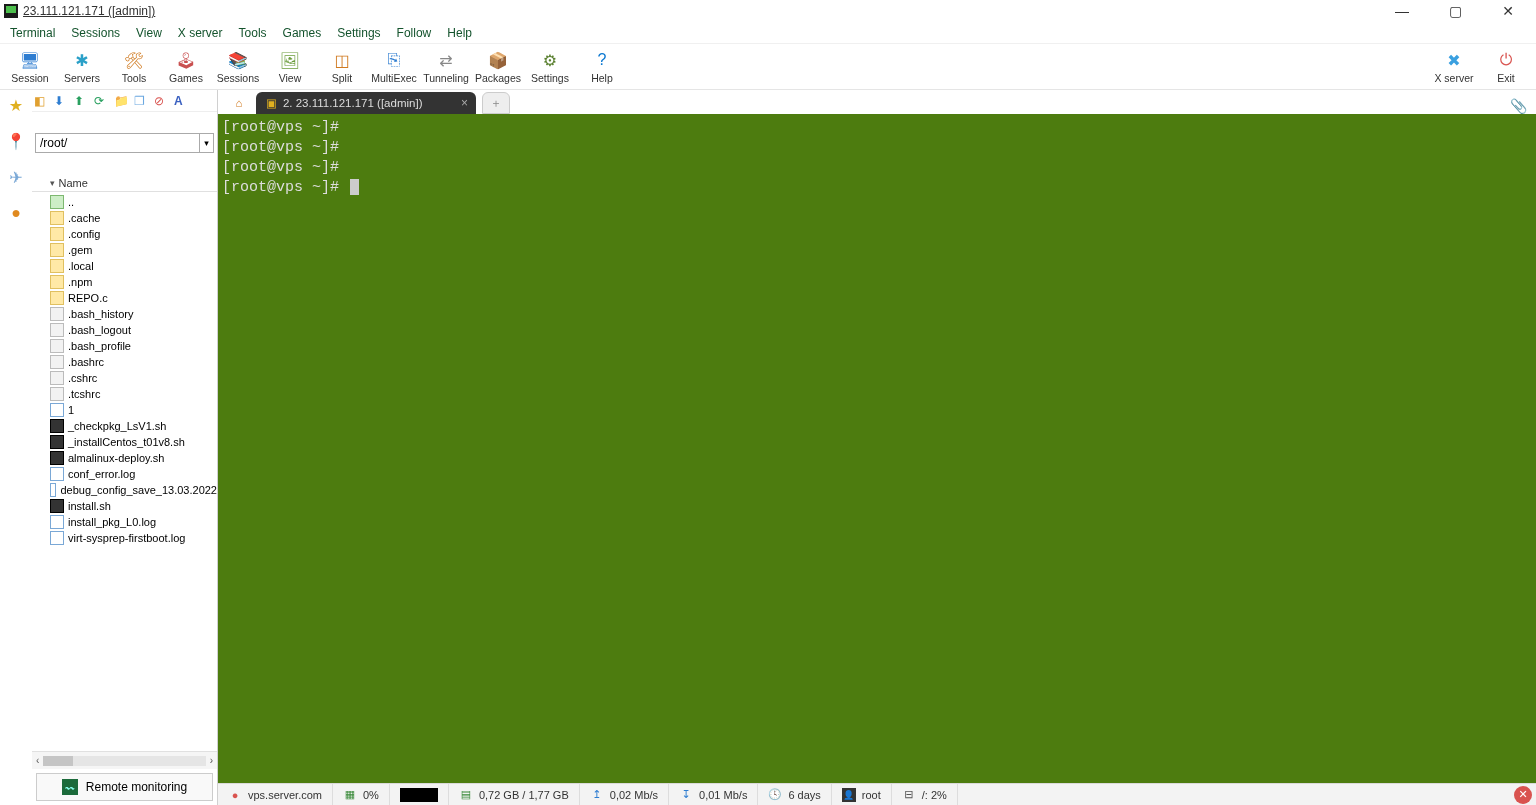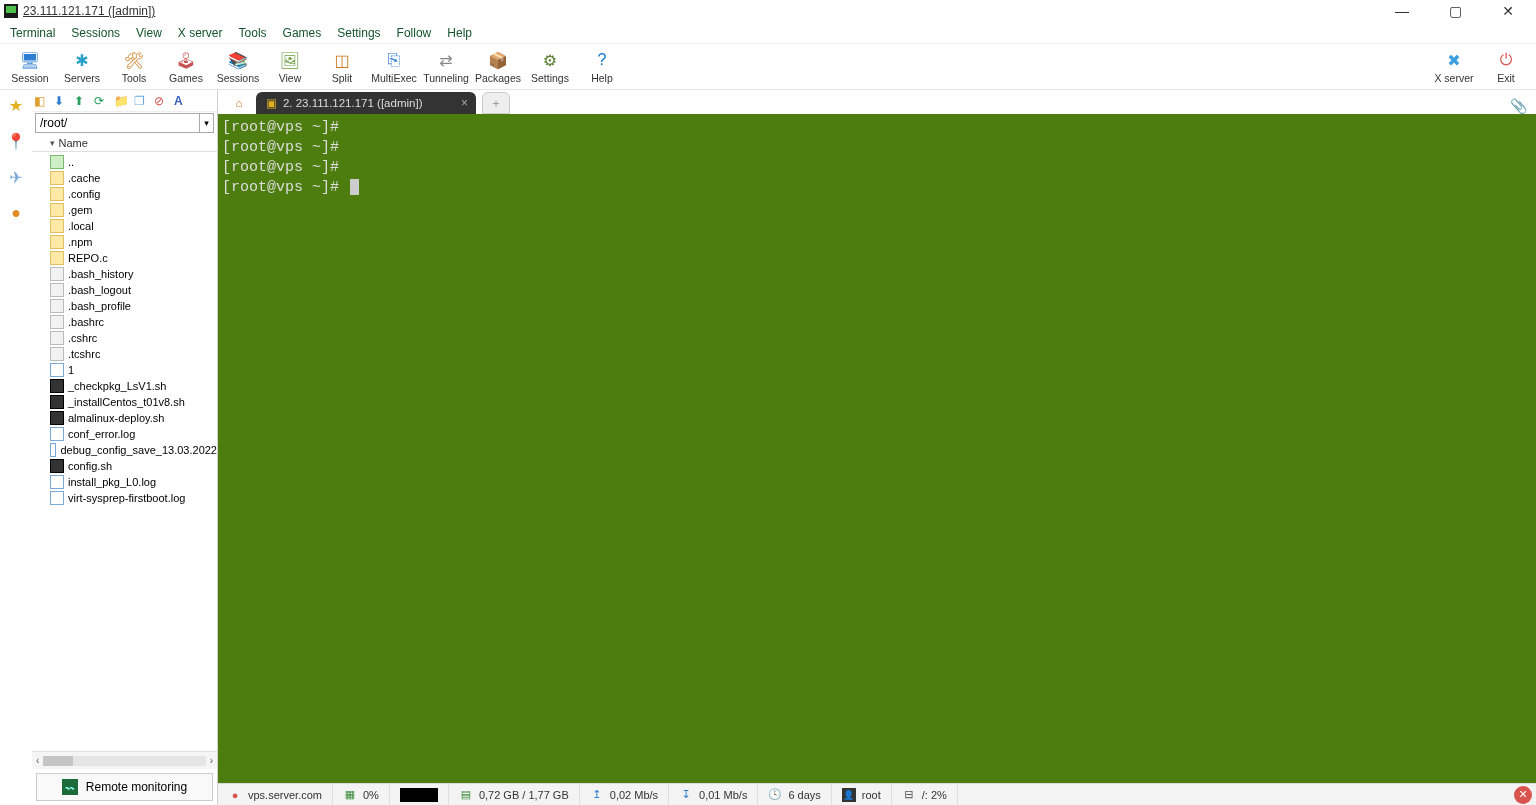--- a/index.html
+++ b/index.html
@@ -91,21 +91,21 @@
   display:flex;
   flex-direction:column;
   min-width:0;
 }
 .fb-toolbar {
   height:22px; display:flex; align-items:center; gap:6px; padding:0 2px;
   border-bottom:1px solid #eee;
 }
 .fb-toolbar .fbt { width:14px; height:14px; font-size:12px; cursor:pointer; }
 .path-box {
-  height:22px; margin:0 3px;
+  height:22px; margin:20px 3px;
   display:flex; align-items:center;
 }
 .path-box input {
   flex:1; height:20px; border:1px solid #aaa; padding:0 4px; font-size:12px; font-family:inherit;
 }
 .path-box .dd { width:18px; height:20px; border:1px solid #aaa; border-left:none; display:flex; align-items:center;justify-content:center; font-size:9px; cursor:pointer;}
 .fb-header {
   height:18px; display:flex; align-items:center; padding-left:18px;
   font-size:11px; color:#333; border-bottom:1px solid #e0e0e0;
 }
@@ -370,21 +370,21 @@
             <div class="file-row">
               <span class="file-icon ico-doc"></span>
               <span>conf_error.log</span>
             </div>
             <div class="file-row">
               <span class="file-icon ico-doc"></span>
               <span>debug_config_save_13.03.2022</span>
             </div>
             <div class="file-row">
               <span class="file-icon ico-sh"></span>
-              <span>config.sh</span>
+              <span>install.sh</span>
             </div>
             <div class="file-row">
               <span class="file-icon ico-doc"></span>
               <span>install_pkg_L0.log</span>
             </div>
             <div class="file-row">
               <span class="file-icon ico-doc"></span>
               <span>virt-sysprep-firstboot.log</span>
             </div>
           </div>

